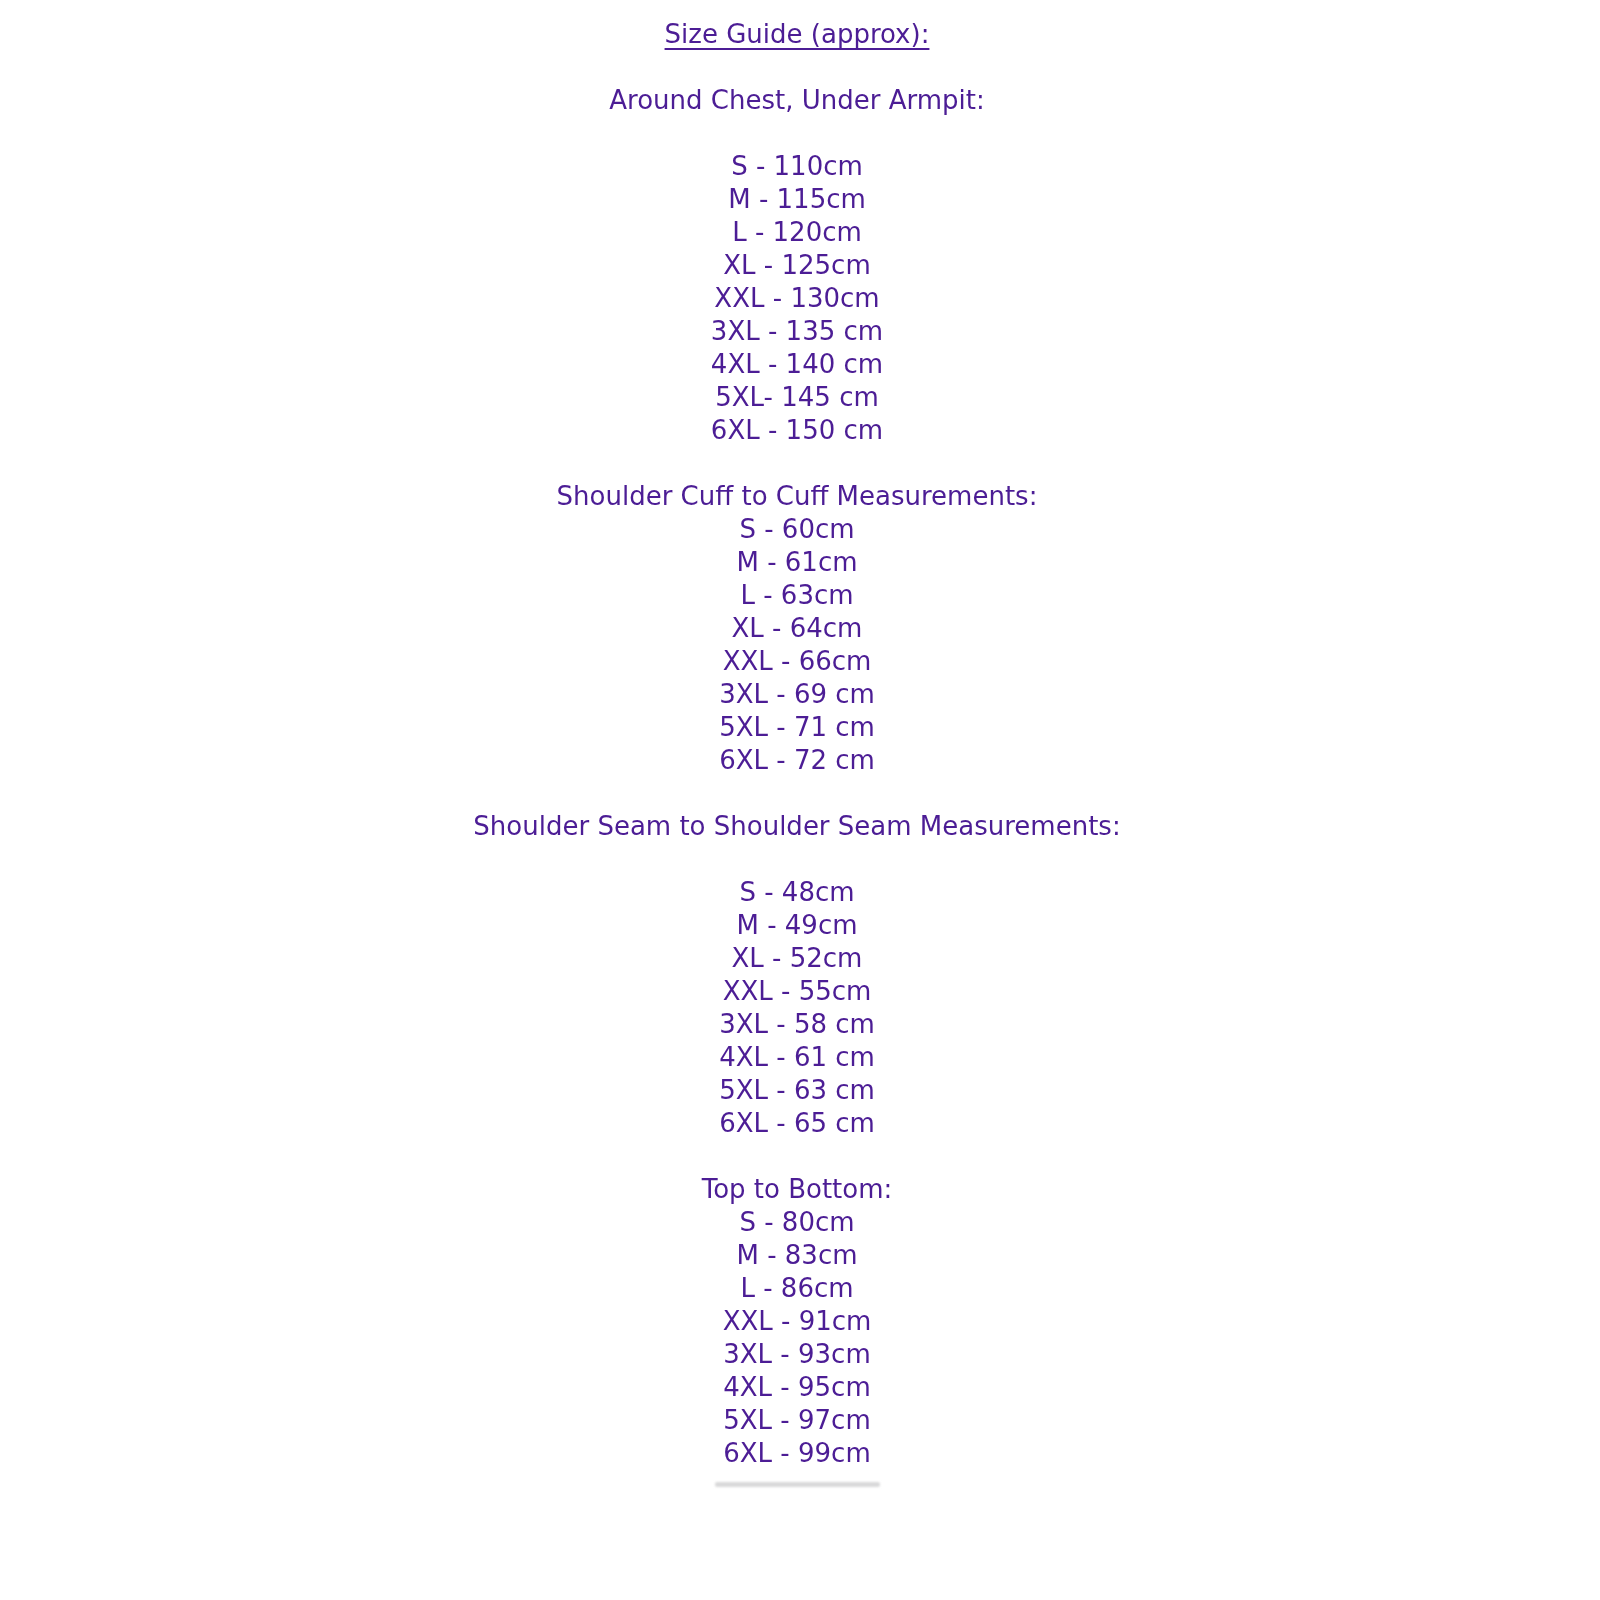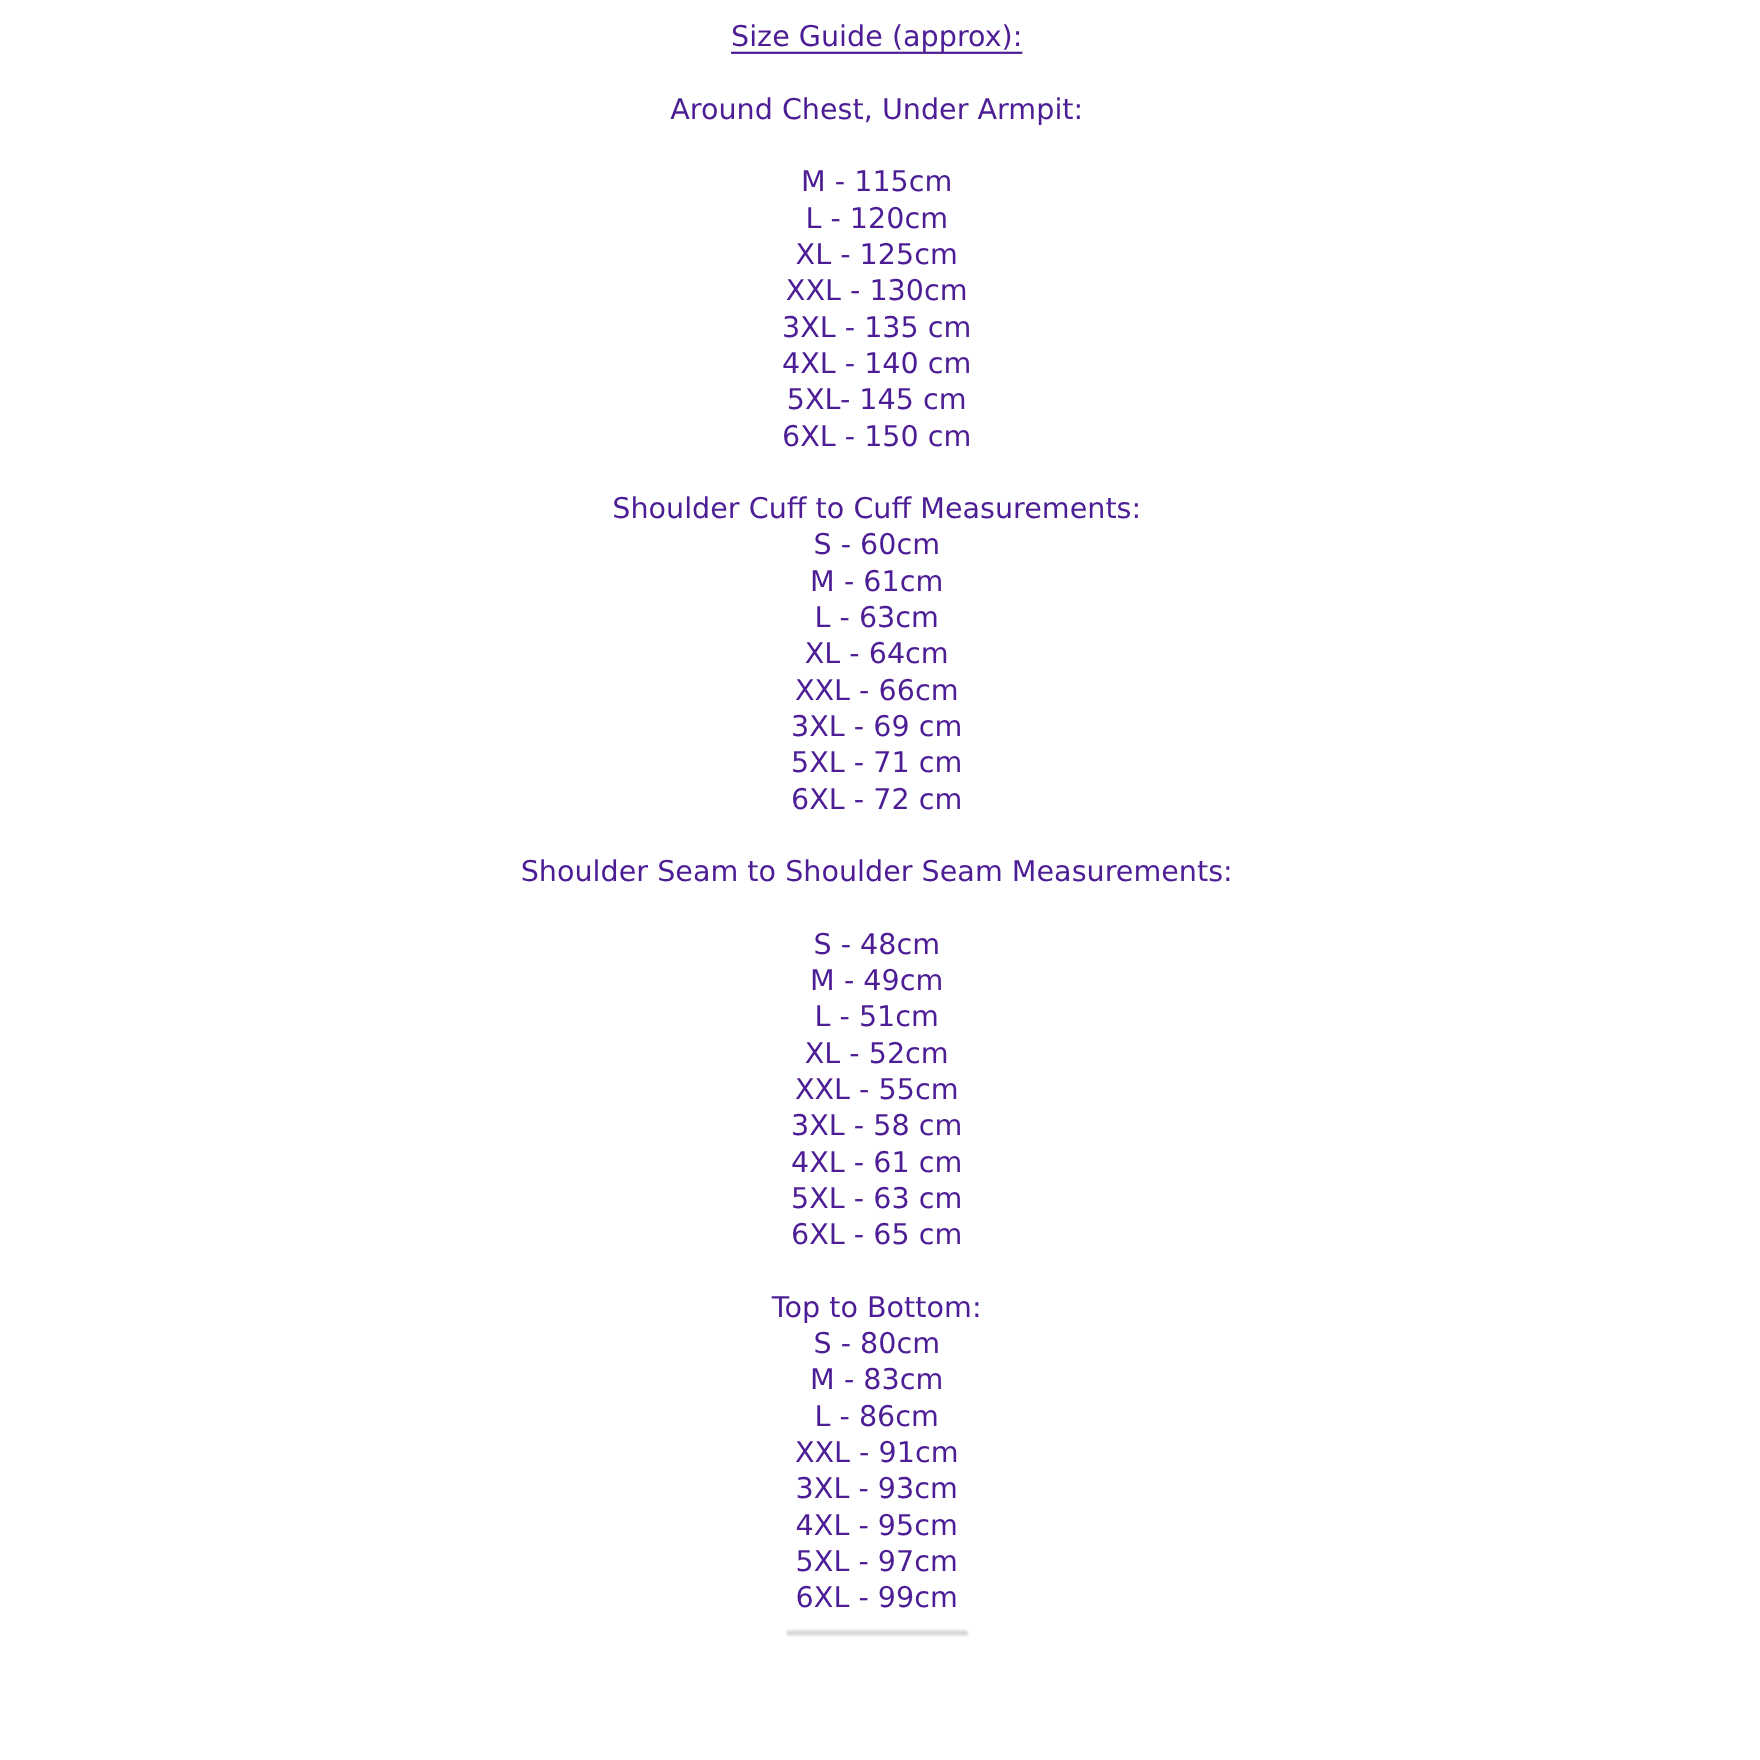--- a/index.html
+++ b/index.html
@@ -45,20 +45,21 @@
 <body>
 
 <div class="content">
 
   <div class="line title">Size Guide (approx):</div>
   <div class="blank"></div>
 
   <div>
     <div class="line">Around Chest, Under Armpit:</div>
     <div class="blank"></div>
+    <div class="line">S - 110cm</div>
     <div class="line">M - 115cm</div>
     <div class="line">L - 120cm</div>
     <div class="line">XL - 125cm</div>
     <div class="line">XXL - 130cm</div>
     <div class="line">3XL - 135 cm</div>
     <div class="line">4XL - 140 cm</div>
     <div class="line">5XL- 145 cm</div>
     <div class="line">6XL - 150 cm</div>
   </div>
   <div class="blank"></div>
@@ -74,21 +75,20 @@
     <div class="line">5XL - 71 cm</div>
     <div class="line">6XL - 72 cm</div>
   </div>
   <div class="blank"></div>
 
   <div>
     <div class="line">Shoulder Seam to Shoulder Seam Measurements:</div>
     <div class="blank"></div>
     <div class="line">S - 48cm</div>
     <div class="line">M - 49cm</div>
-    <div class="line">L - 51cm</div>
     <div class="line">XL - 52cm</div>
     <div class="line">XXL - 55cm</div>
     <div class="line">3XL - 58 cm</div>
     <div class="line">4XL - 61 cm</div>
     <div class="line">5XL - 63 cm</div>
     <div class="line">6XL - 65 cm</div>
   </div>
   <div class="blank"></div>
 
   <div>

